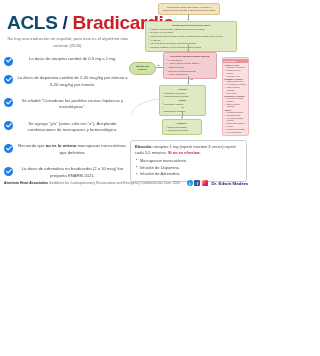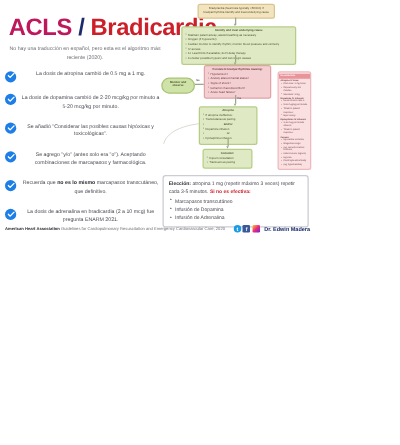--- a/index.html
+++ b/index.html
@@ -10,21 +10,21 @@
     overflow: hidden;
   }
   .page { position: relative; width: 252px; height: 356px; background:#fff; }
 
   
   .title {
     position:absolute; left:7px; top:12px;
     font-size:19px; font-weight:bold; letter-spacing:-0.3px;
     white-space:nowrap;
   }
-  .title .acls { color:#be185d; }
+  .title .acls { color:#0c4a6e; }
   .title .sep  { color:#1b2a6b; font-weight:bold; }
   .title .brad { color:#cc1f2a; }
 
   .subtitle {
     position:absolute; left:6px; top:36px; width:124px;
     text-align:center; color:#6f6f78;
     font-size:4.2px; line-height:1.55;
   }
 
   

